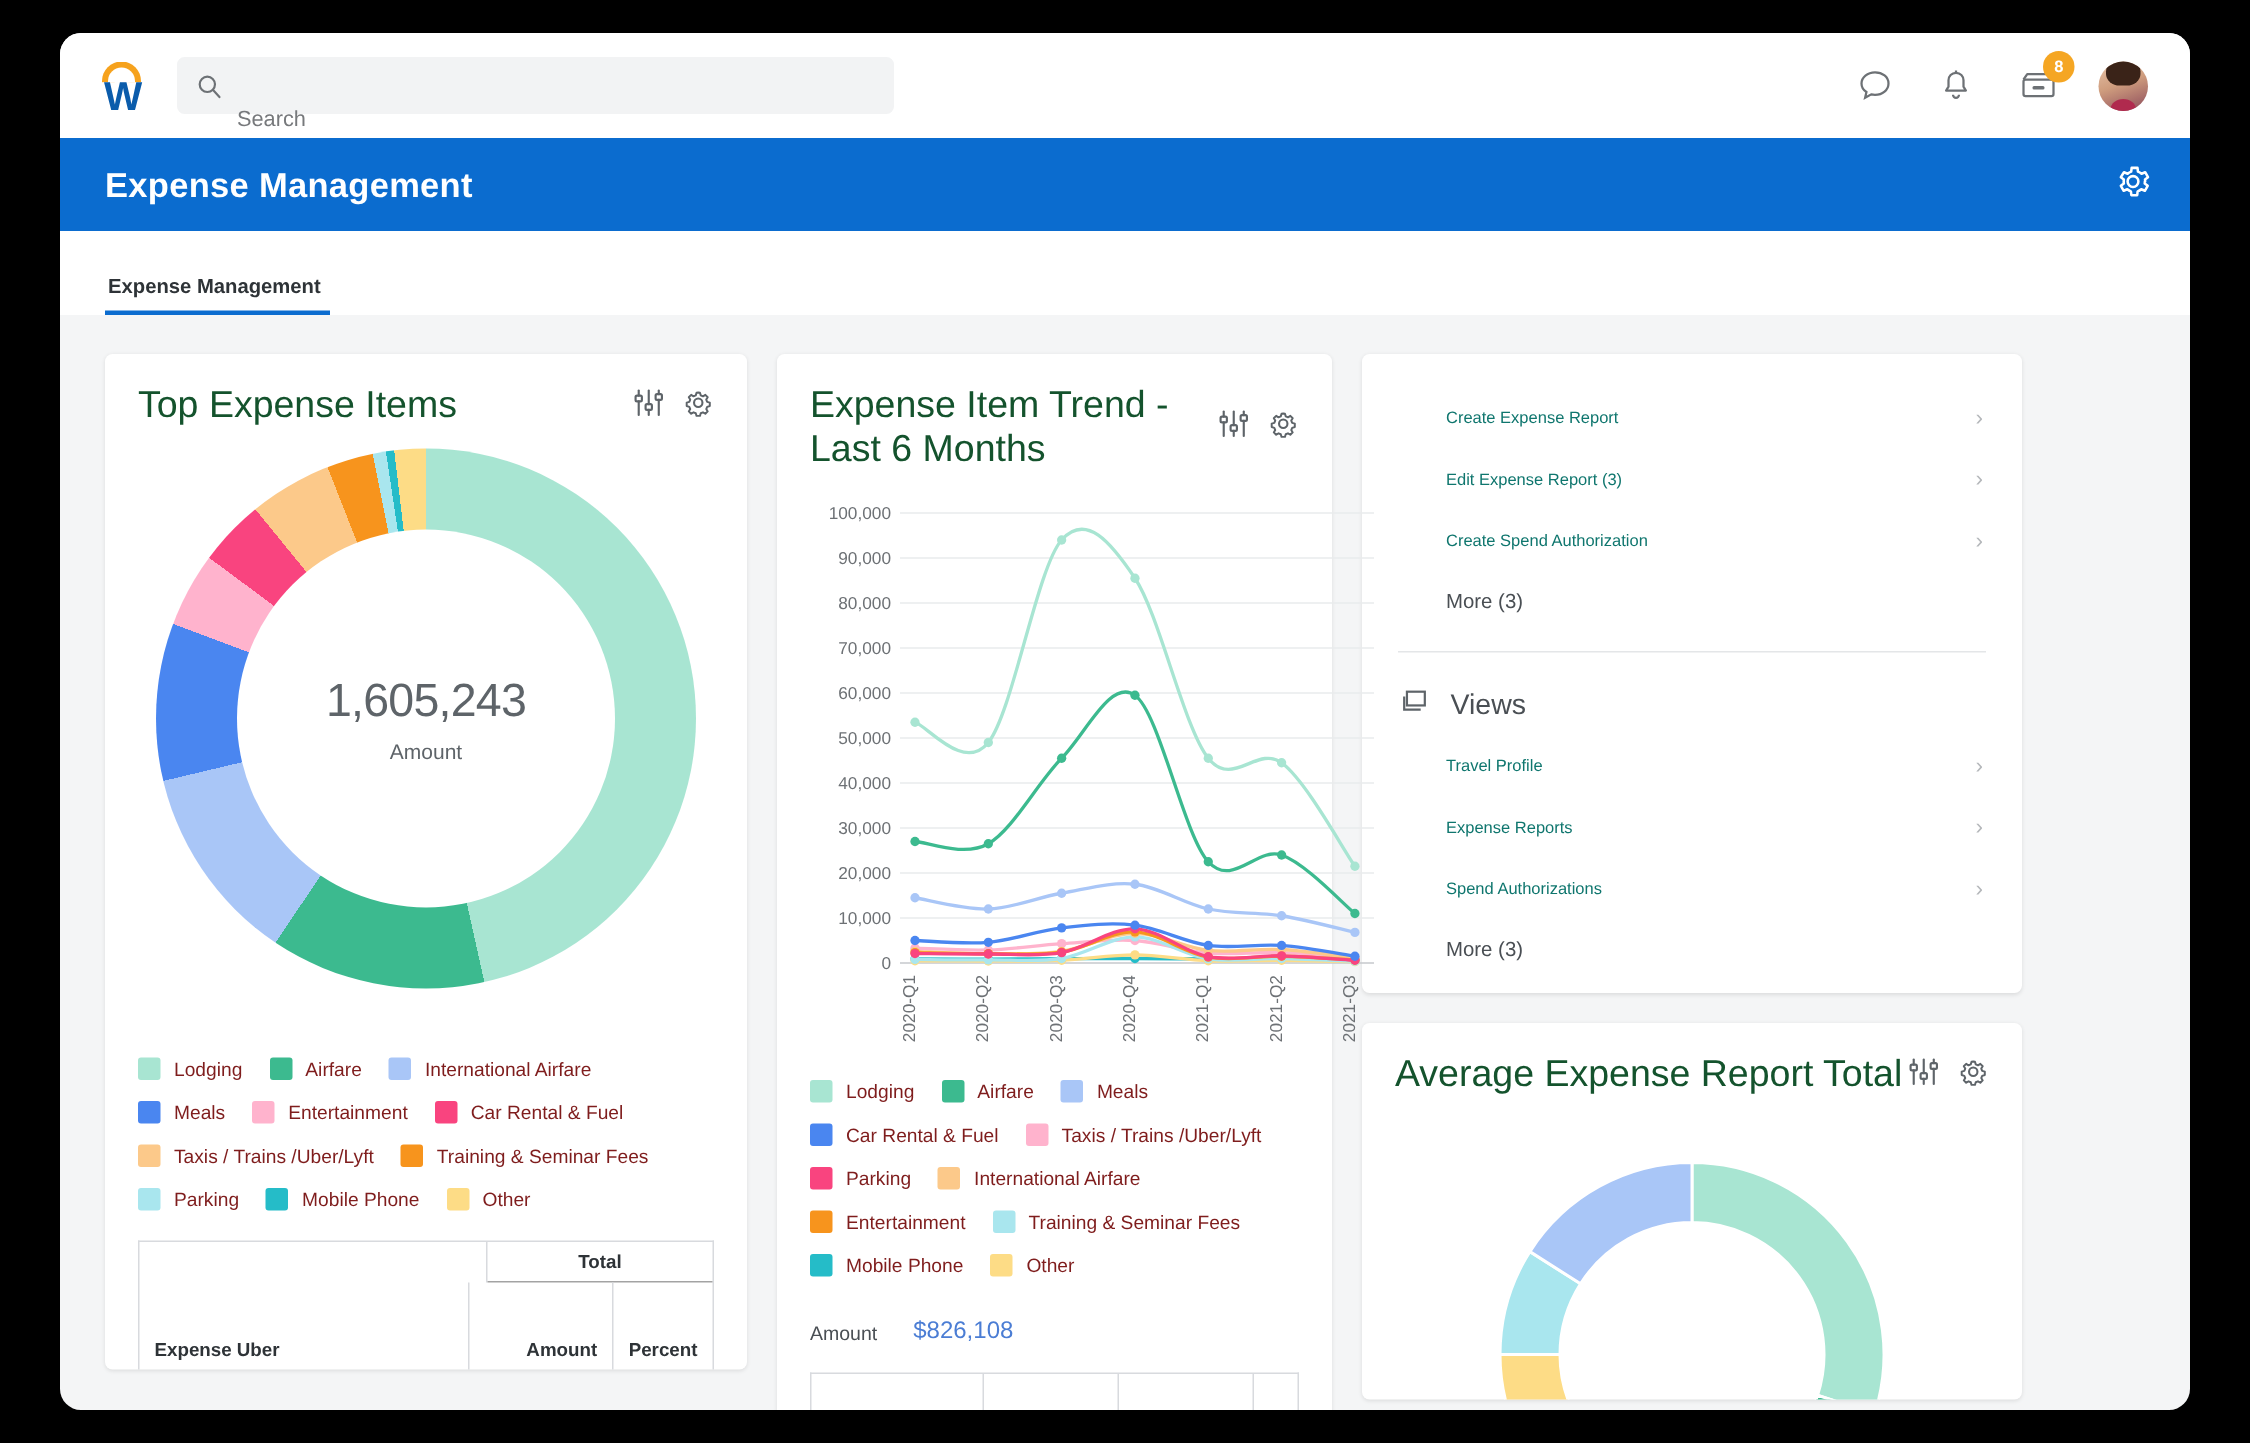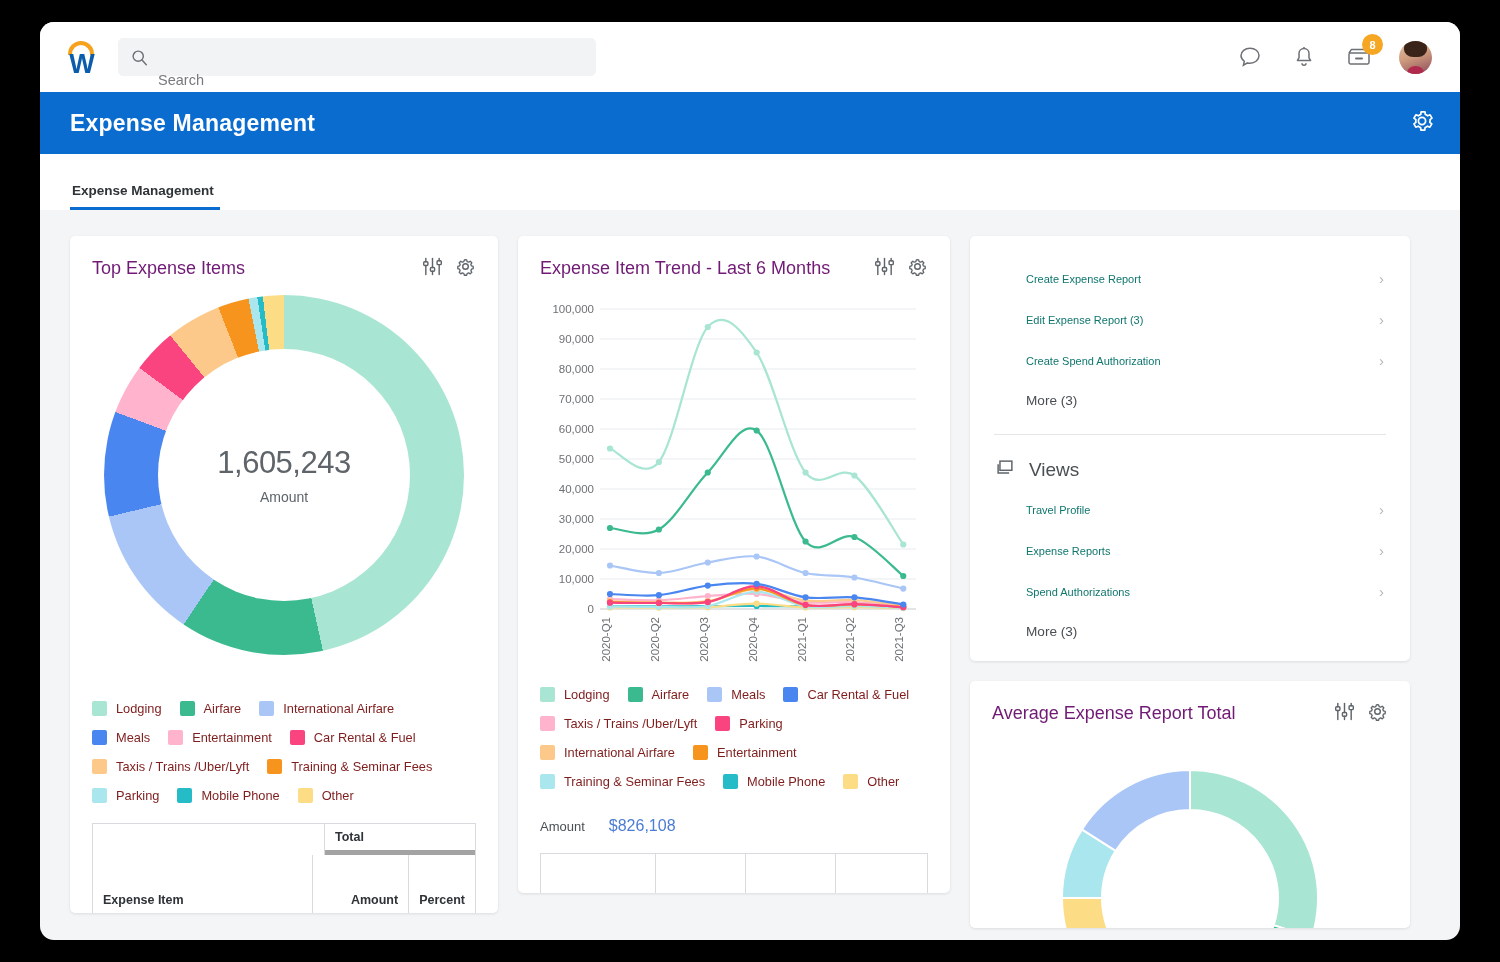--- a/index.html
+++ b/index.html
@@ -96,28 +96,28 @@
   .dash {
     padding:26px 30px 0 30px;
     display:flex; gap:20px; align-items:flex-start;
     height:calc(918px - 70px - 62px - 56px);
   }
   .card {
     background:#fff; border-radius:5px;
     box-shadow:0 1px 3px rgba(0,0,0,.10);
   }
   .col-a { width:428px; }
-  .col-b { width:432px; }
+  .col-b { width:370px; }
   .col-c { width:440px; display:flex; flex-direction:column; gap:20px;}
 
   .card-head {
     display:flex; align-items:center;
     padding:20px 22px 0 22px;
   }
-  .card-title { font-size:18px; color:#701a75; }
+  .card-title { font-size:25px; color:#14532d; }
   .card-head .icons { margin-left:auto; display:flex; gap:12px; align-items:center;}
 
   
   .donut-wrap { position:relative; width:100%; height:420px; }
   .donut {
     position:absolute; left:50%; top:14px; transform:translateX(-50%);
     width:360px; height:360px; border-radius:50%;
   }
   .donut .hole {
     position:absolute; left:50%; top:50%; transform:translate(-50%,-50%);
@@ -132,21 +132,21 @@
   .lg-sw { width:15px; height:15px; border-radius:2px; flex:0 0 auto; }
   .lg-tx { font-size:12.8px; color:#7f1d1d; white-space:nowrap; }
 
   
   .tbl { margin:6px 22px 0 22px; border:1px solid #d8dade; border-bottom:none; }
   .tbl .r { display:flex; }
   .tbl .c { border-right:1px solid #d8dade; font-size:12.5px; color:#2e3337;
             padding:6px 10px; font-weight:600; }
   .tbl .c:last-child { border-right:none; }
   .tbl .r1 .spacer { width:232px; border-right:1px solid #d8dade; }
-  .tbl .r1 .total { flex:1; border-bottom:5px solid #a3a3a3; }
+  .tbl .r1 .total { flex:1; text-align:center; border-bottom:1px solid #a3a3a3; }
   .tbl .r2 { height:58px; }
   .tbl .r2 .c { display:flex; align-items:flex-end; }
   .tbl .r2 .c1 { width:232px; }
   .tbl .r2 .c2 { width:100px; justify-content:flex-end; }
   .tbl .r2 .c3 { flex:1; justify-content:flex-end; }
 
   
   .lc-wrap { position:relative; margin:16px 18px 0 14px; height:390px; }
   .lc-svg { display:block; }
 
@@ -322,21 +322,21 @@
             <span class="lg-tx">Other</span>
           </div>
         </div>
 
       <div class="tbl">
         <div class="r r1">
           <div class="spacer"></div>
           <div class="c total">Total</div>
         </div>
         <div class="r r2">
-          <div class="c c1">Expense Item</div>
+          <div class="c c1">Expense Uber</div>
           <div class="c c2">Amount</div>
           <div class="c c3">Percent</div>
         </div>
       </div>
     </div>
 
     <div class="card col-b">
       <div class="card-head">
         <div class="card-title">Expense Item Trend - Last 6 Months</div>
         <div class="icons">

